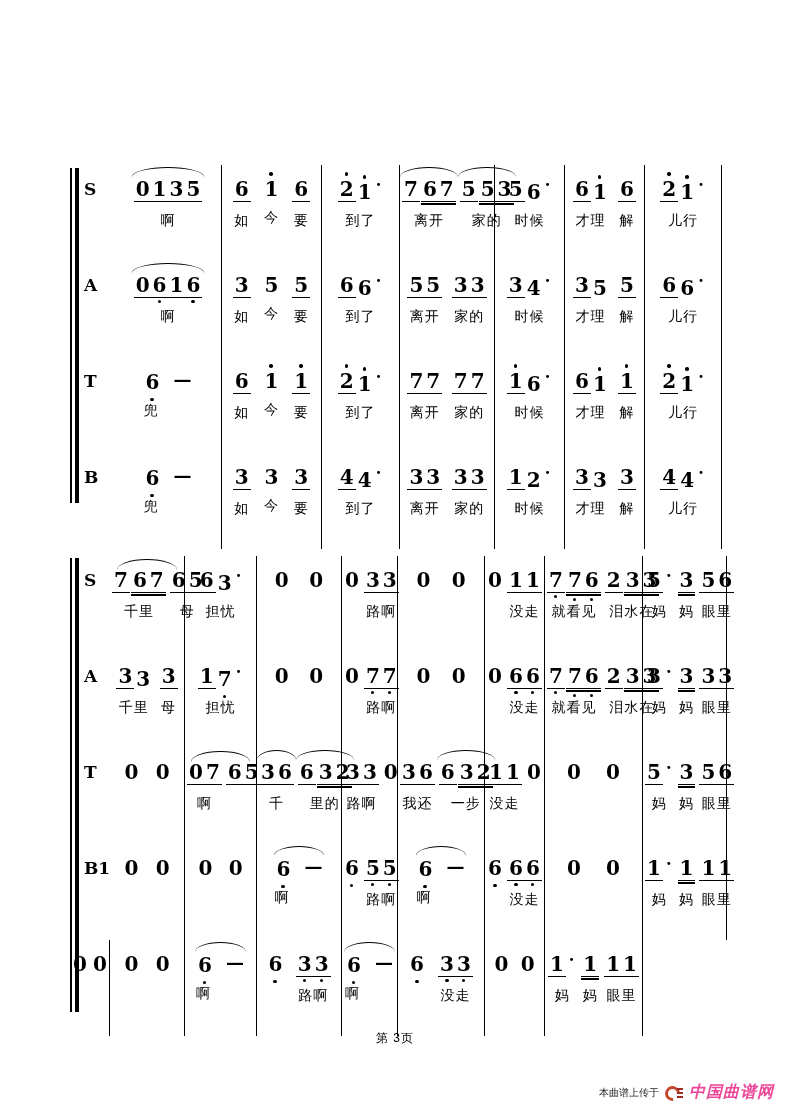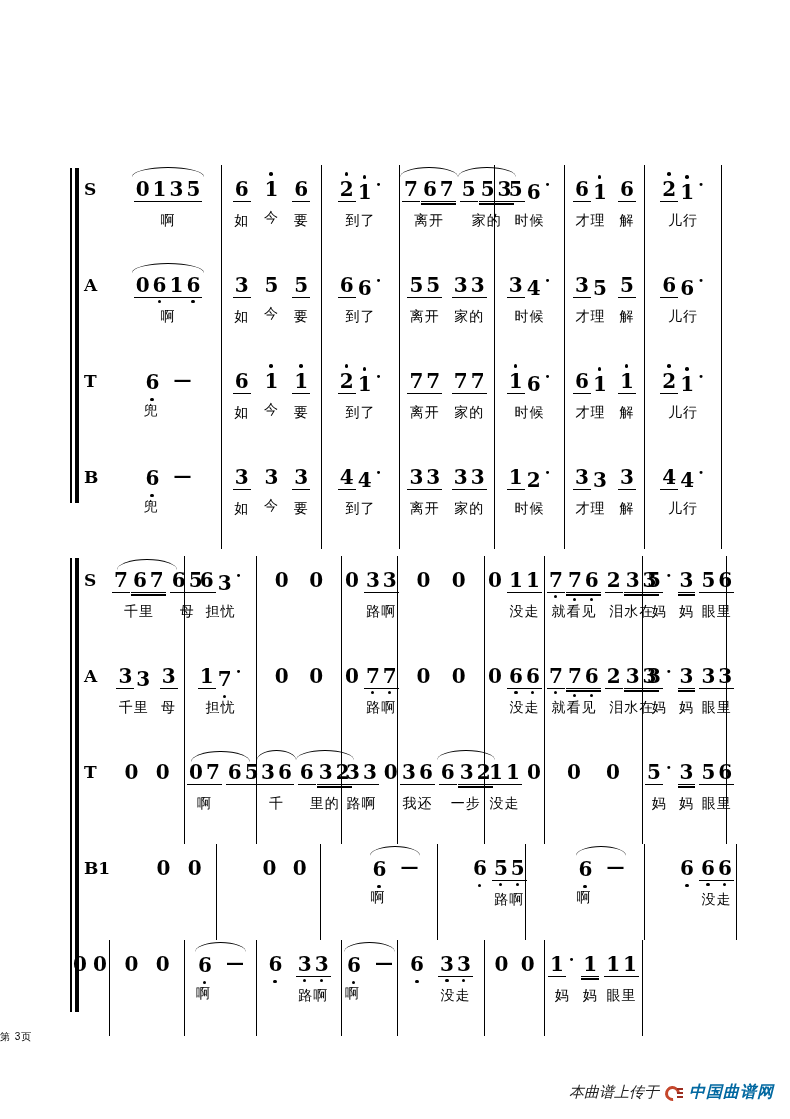--- a/index.html
+++ b/index.html
@@ -43,23 +43,23 @@
         margin-left:12px;padding-bottom:3px;}
 
   .garc{position:absolute;top:-12px;left:0;right:0;height:9px;
         border-top:1.6px solid #000;border-radius:50% 50% 0 0/100% 100% 0 0;}
   .marc{position:absolute;top:3px;left:9%;right:9%;height:10px;
         border-top:1.6px solid #000;border-radius:50% 50% 0 0/100% 100% 0 0;}
 
   .lyric{margin-top:9px;font-size:14px;letter-spacing:1px;white-space:nowrap;min-height:18px;line-height:18px;}
 
   
-  .pageno{position:absolute;top:1030px;left:0;width:100%;font-size:10px;letter-spacing:1px;}
+  .pageno{position:absolute;top:1030px;left:0;width:100%;text-align:center;font-size:12px;letter-spacing:1px;}
   .footer{position:absolute;right:16px;bottom:16px;display:flex;align-items:center;gap:6px;}
-  .footer .uptext{font-size:15px;color:#222;font-style:italic;}
+  .footer .uptext{font-size:10px;color:#222;}
   .sitename{font-size:16px;font-weight:700;font-style:italic;letter-spacing:1px;}
   .sitelogo{position:relative;display:inline-block;width:18px;height:16px;}
   .sitelogo .cring{position:absolute;left:0;top:1px;width:9px;height:9px;border:3px solid #c5472c;
                    border-radius:50%;border-right-color:transparent;transform:rotate(40deg);}
   .sitelogo .bar{position:absolute;left:12px;width:6px;height:2px;background:#9b2d20;}
   .sitelogo .b1{top:3px;} .sitelogo .b2{top:7px;} .sitelogo .b3{top:11px;}
 </style>
 </head>
 <body>
 
@@ -994,21 +994,21 @@
             <div class="nline">
               <span class="run u1">
                 <span class="nt">5</span>
                 <span class="nt">6</span>
               </span>
             </div>
             <div class="lyric">眼里</div>
           </div>
         </div>
       </div>
-      <div class="vrow" style="grid-template-columns: 40px 75px 72px 85px 56px 87px 60px 98px 84px; gap: 32px;">
+      <div class="vrow" style="grid-template-columns: 40px 75px 72px 85px 56px 87px 60px 98px 84px;">
         <div class="cell labelcell">B1</div>
         <div class="cell mcell">
           <div class="group">
             <div class="nline">
               <span class="nt">0</span>
             </div>
             <div class="lyric"></div>
           </div>
           <div class="group">
             <div class="nline">
@@ -1260,14 +1260,14 @@
 <div class="pageno">第 3页</div>
 
 <div class="footer">
   <span class="uptext">本曲谱上传于</span>
   <span class="sitelogo">
     <span class="cring"></span>
     <span class="bar b1"></span>
     <span class="bar b2"></span>
     <span class="bar b3"></span>
   </span>
-  <span class="sitename" style="color: #0369a1; font-family: Liberation Mono, monospace;">中国曲谱网</span>
+  <span class="sitename" style="color: #ec4899; font-family: Liberation Mono, monospace;">中国曲谱网</span>
 </div>
 
 </body></html>

